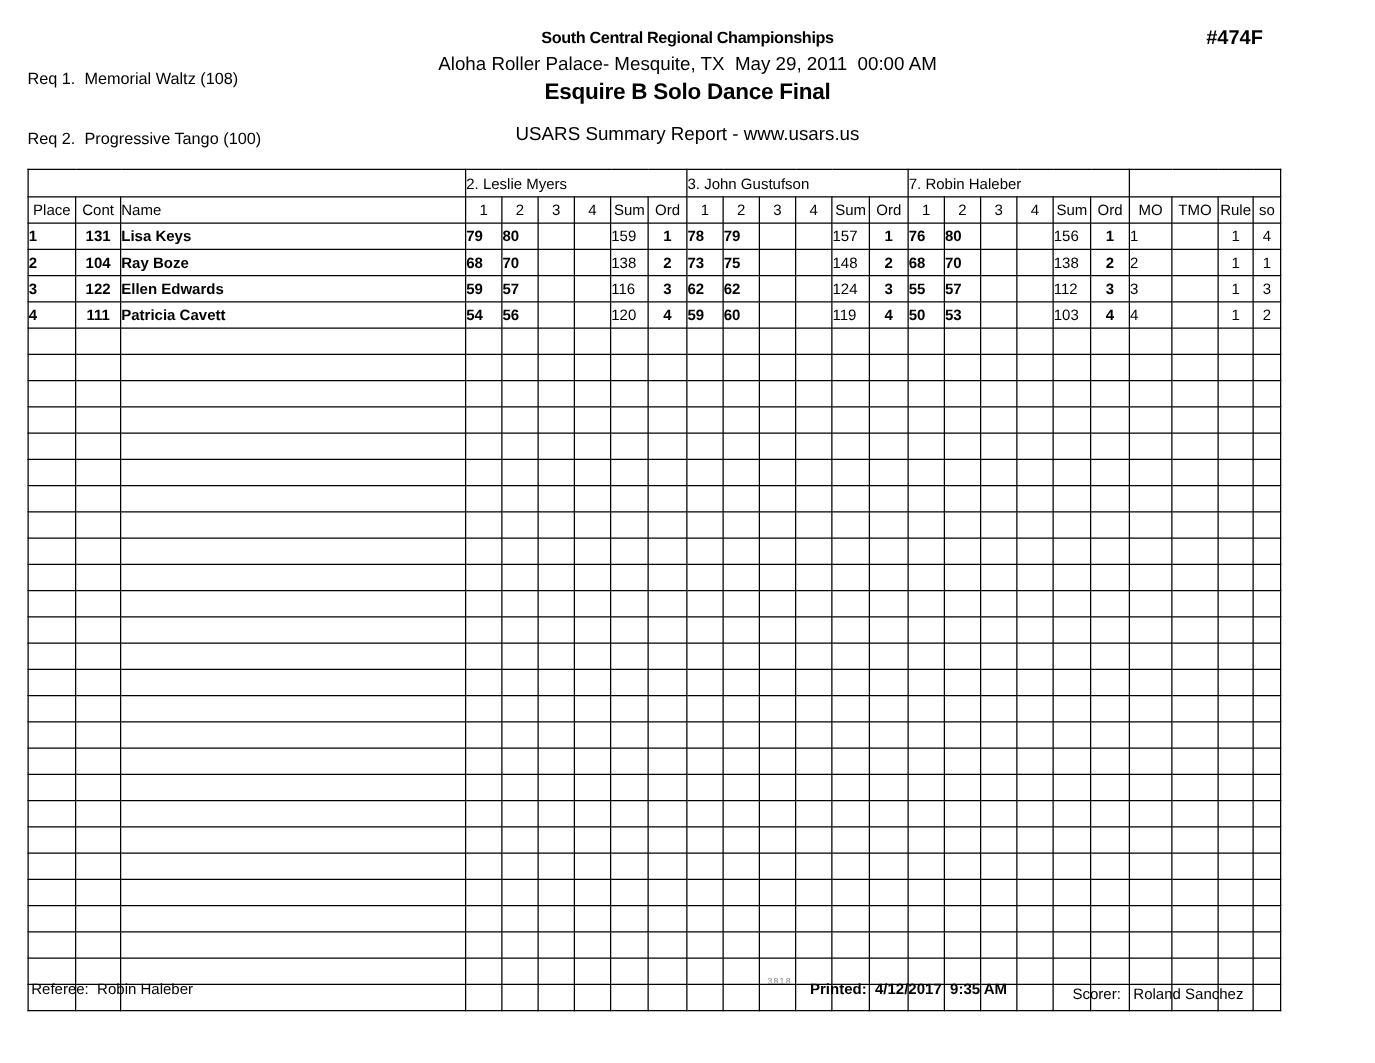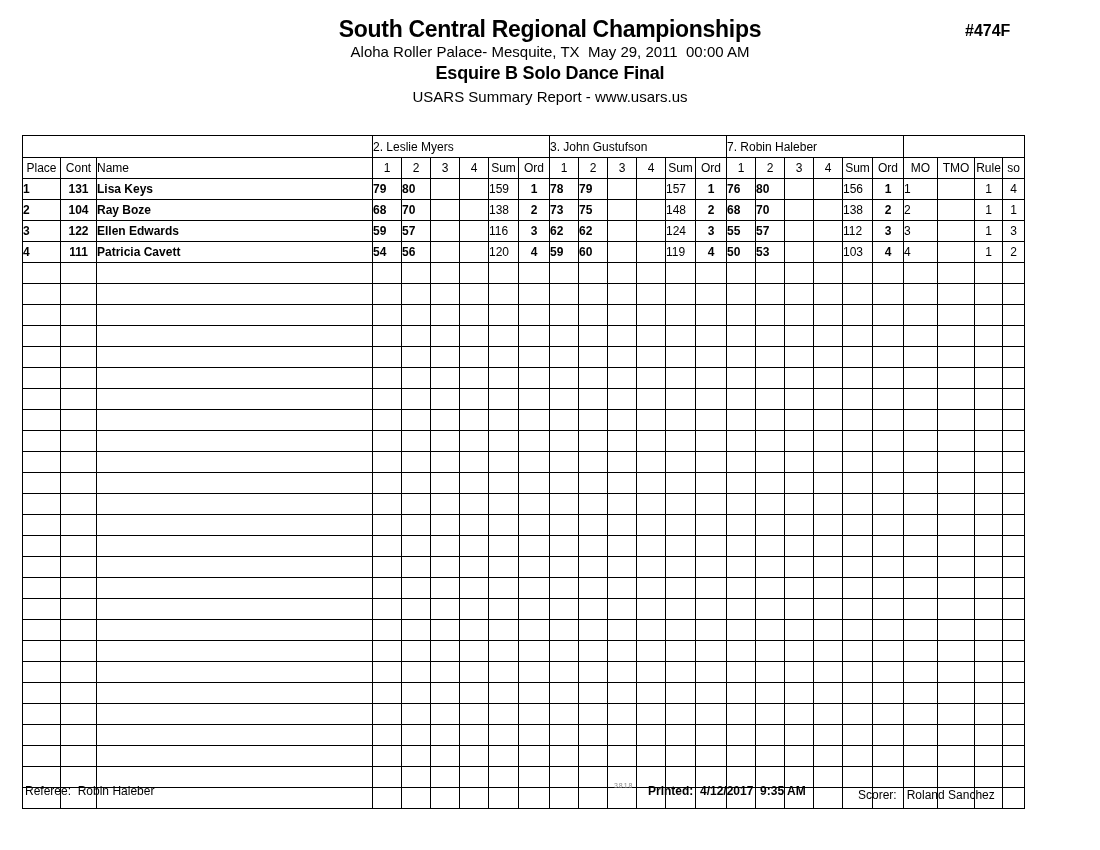--- a/index.html
+++ b/index.html
@@ -3,24 +3,24 @@
 <meta charset="utf-8">
 <style>
   html,body{margin:0;padding:0;background:#fff;}
   .page{
     position:relative;width:1100px;height:850px;background:#ffffff;
     font-family:"Liberation Sans","DejaVu Sans",sans-serif;color:#000;overflow:hidden;
   }
   
   .req-lines{position:absolute;left:22px;top:23px;font-size:13px;line-height:16px;white-space:pre;}
   .titles{position:absolute;left:0;top:20px;width:100%;text-align:center;}
-  .title-main{font-size:23px;font-weight:bold;letter-spacing:-0.3px;line-height:19px;}
+  .title-main{font-size:13px;font-weight:bold;letter-spacing:-0.3px;line-height:19px;}
   .title-venue{font-size:15px;line-height:17px;margin-top:4px;white-space:pre;}
   .title-event{font-size:18px;font-weight:bold;letter-spacing:-0.2px;line-height:20px;margin-top:3px;}
-  .title-report{font-size:15px;line-height:17px;margin-top:5px;}
+  .title-report{font-size:15px;line-height:17px;margin-top:16px;}
   .event-number{position:absolute;left:965px;top:22px;font-size:16px;font-weight:bold;}
   
   table.summary{border-collapse:collapse;table-layout:fixed;position:absolute;left:22px;top:135px;}
   table.summary td{
     border:1px solid #000;font-size:12px;padding:0;overflow:hidden;
     white-space:nowrap;vertical-align:middle;height:20px;
   }
   tr.jr td{height:21px;}
   td.nb{border:none;}
   td.ord{border-left:4px solid #000;border-right:4px solid #000;}
@@ -38,20 +38,24 @@
   .f-referee{left:25px;top:784px;}
   .f-version{left:614px;top:782px;font-size:7px !important;color:#8a8a8a;letter-spacing:-0.5px;}
   .f-printed{left:648px;top:784px;font-weight:bold;}
   .f-scorer{left:858px;top:788px;}
 </style>
 </head>
 <body>
 
 <div class="page">
 
+  <div class="req-lines">
+    <div>Req 1.  Memorial Waltz (108)</div>
+    <div>Req 2.  Progressive Tango (100)</div>
+  </div>
 
   <div class="titles">
     <div class="title-main">South Central Regional Championships</div>
     <div class="title-venue">Aloha Roller Palace- Mesquite, TX  May 29, 2011  00:00 AM</div>
     <div class="title-event">Esquire B Solo Dance Final</div>
     <div class="title-report">USARS Summary Report - www.usars.us</div>
   </div>
 
   <div class="event-number">#474F</div>
 

